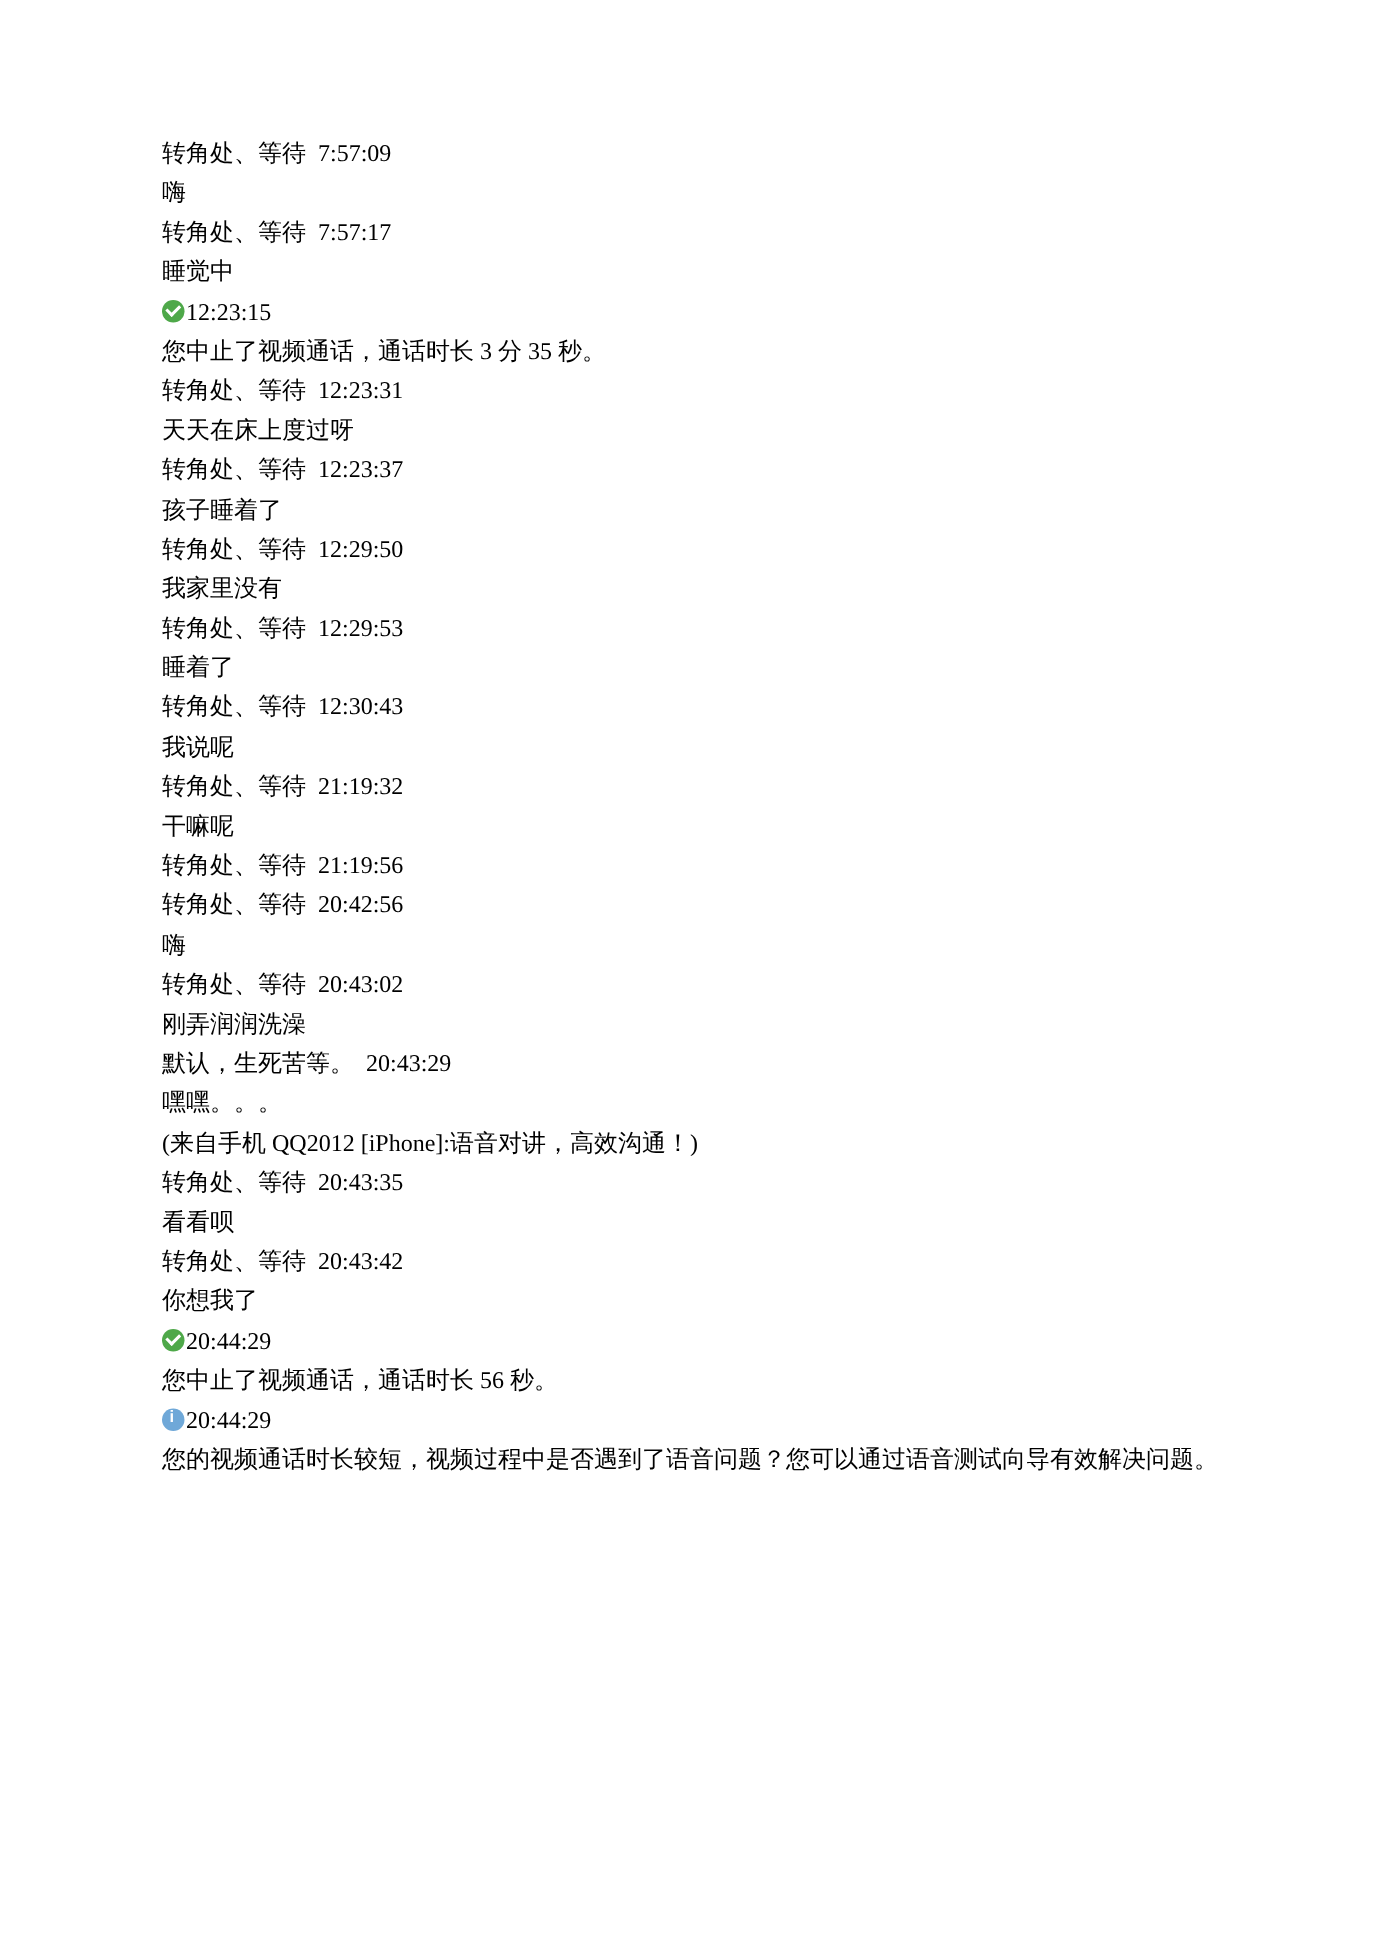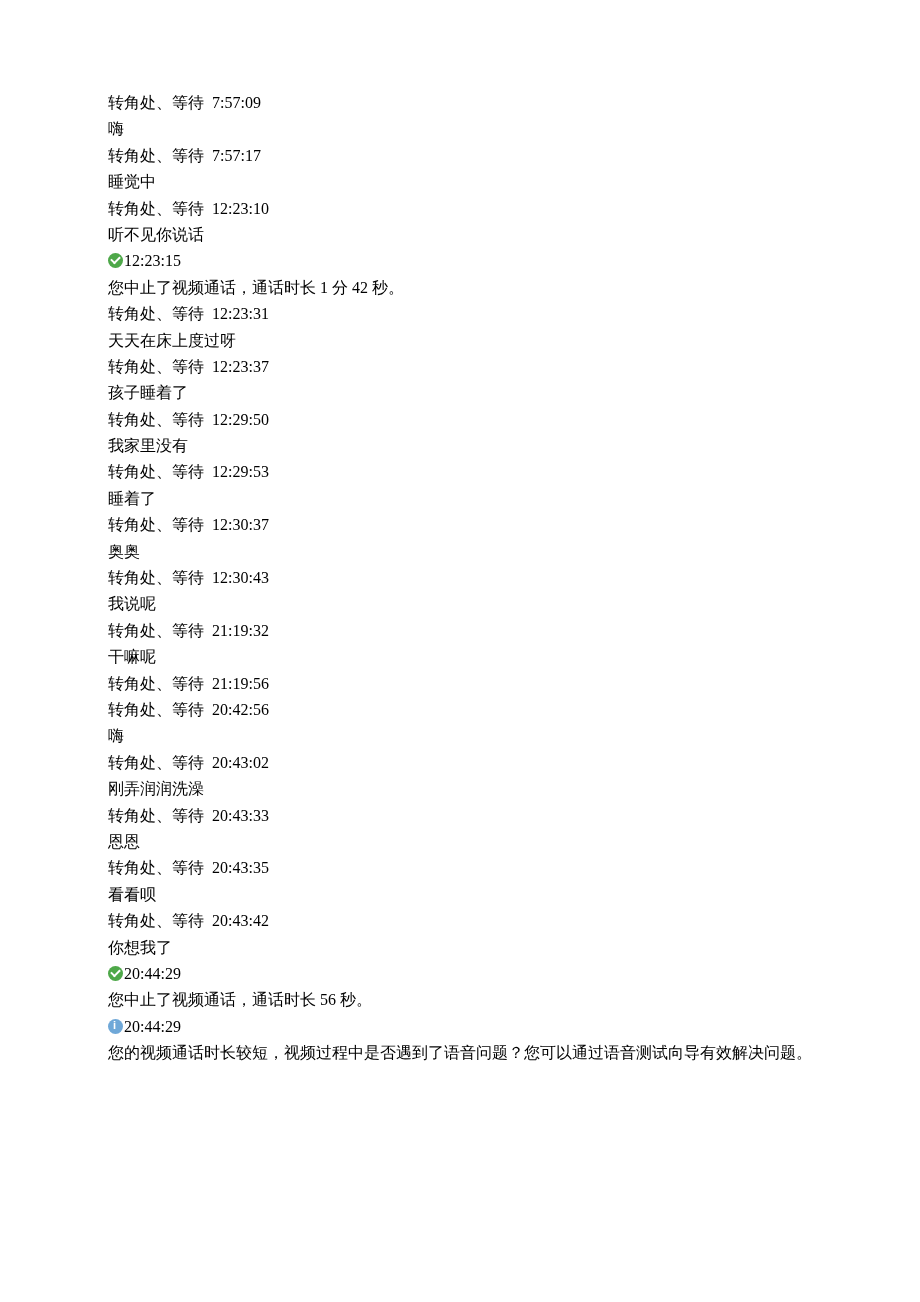--- a/index.html
+++ b/index.html
@@ -75,46 +75,38 @@
 <div id="chat-container">
     <div class="msg-block">
       <div class="entry-header"><span class="name">转角处、等待</span>  <span class="time">7:57:09</span></div>
       <div class="entry-content">嗨</div>
     </div>
     <div class="msg-block">
       <div class="entry-header"><span class="name">转角处、等待</span>  <span class="time">7:57:17</span></div>
       <div class="entry-content">睡觉中</div>
     </div>
     <div class="msg-block">
-      <div class="entry-header"><span class="name">转角处、等待</span>  <span class="time">12:23:10</span></div>
-      <div class="entry-content">听不见你说话</div>
-    </div>
-    <div class="msg-block">
       <div class="system-line"><span class="icon-green"></span><span class="time">12:23:15</span></div>
-      <div class="entry-content">您中止了视频通话，通话时长 1 分 42 秒。</div>
+      <div class="entry-content">您中止了视频通话，通话时长 3 分 35 秒。</div>
     </div>
     <div class="msg-block">
       <div class="entry-header"><span class="name">转角处、等待</span>  <span class="time">12:23:31</span></div>
       <div class="entry-content">天天在床上度过呀</div>
     </div>
     <div class="msg-block">
       <div class="entry-header"><span class="name">转角处、等待</span>  <span class="time">12:23:37</span></div>
       <div class="entry-content">孩子睡着了</div>
     </div>
     <div class="msg-block">
       <div class="entry-header"><span class="name">转角处、等待</span>  <span class="time">12:29:50</span></div>
       <div class="entry-content">我家里没有</div>
     </div>
     <div class="msg-block">
       <div class="entry-header"><span class="name">转角处、等待</span>  <span class="time">12:29:53</span></div>
       <div class="entry-content">睡着了</div>
-    </div>
-    <div class="msg-block">
-      <div class="entry-header"><span class="name">转角处、等待</span>  <span class="time">12:30:37</span></div>
-      <div class="entry-content">奥奥</div>
     </div>
     <div class="msg-block">
       <div class="entry-header"><span class="name">转角处、等待</span>  <span class="time">12:30:43</span></div>
       <div class="entry-content">我说呢</div>
     </div>
     <div class="msg-block">
       <div class="entry-header"><span class="name">转角处、等待</span>  <span class="time">21:19:32</span></div>
       <div class="entry-content">干嘛呢</div>
     </div>
     <div class="msg-block">
@@ -122,22 +114,23 @@
     </div>
     <div class="msg-block">
       <div class="entry-header"><span class="name">转角处、等待</span>  <span class="time">20:42:56</span></div>
       <div class="entry-content">嗨</div>
     </div>
     <div class="msg-block">
       <div class="entry-header"><span class="name">转角处、等待</span>  <span class="time">20:43:02</span></div>
       <div class="entry-content">刚弄润润洗澡</div>
     </div>
     <div class="msg-block">
-      <div class="entry-header"><span class="name">转角处、等待</span>  <span class="time">20:43:33</span></div>
-      <div class="entry-content">恩恩</div>
+      <div class="entry-header"><span class="name">默认，生死苦等。</span>  <span class="time">20:43:29</span></div>
+      <div class="entry-content">嘿嘿。。。</div>
+      <div class="entry-content">(来自手机 QQ2012  [iPhone]:语音对讲，高效沟通！)</div>
     </div>
     <div class="msg-block">
       <div class="entry-header"><span class="name">转角处、等待</span>  <span class="time">20:43:35</span></div>
       <div class="entry-content">看看呗</div>
     </div>
     <div class="msg-block">
       <div class="entry-header"><span class="name">转角处、等待</span>  <span class="time">20:43:42</span></div>
       <div class="entry-content">你想我了</div>
     </div>
     <div class="msg-block">

